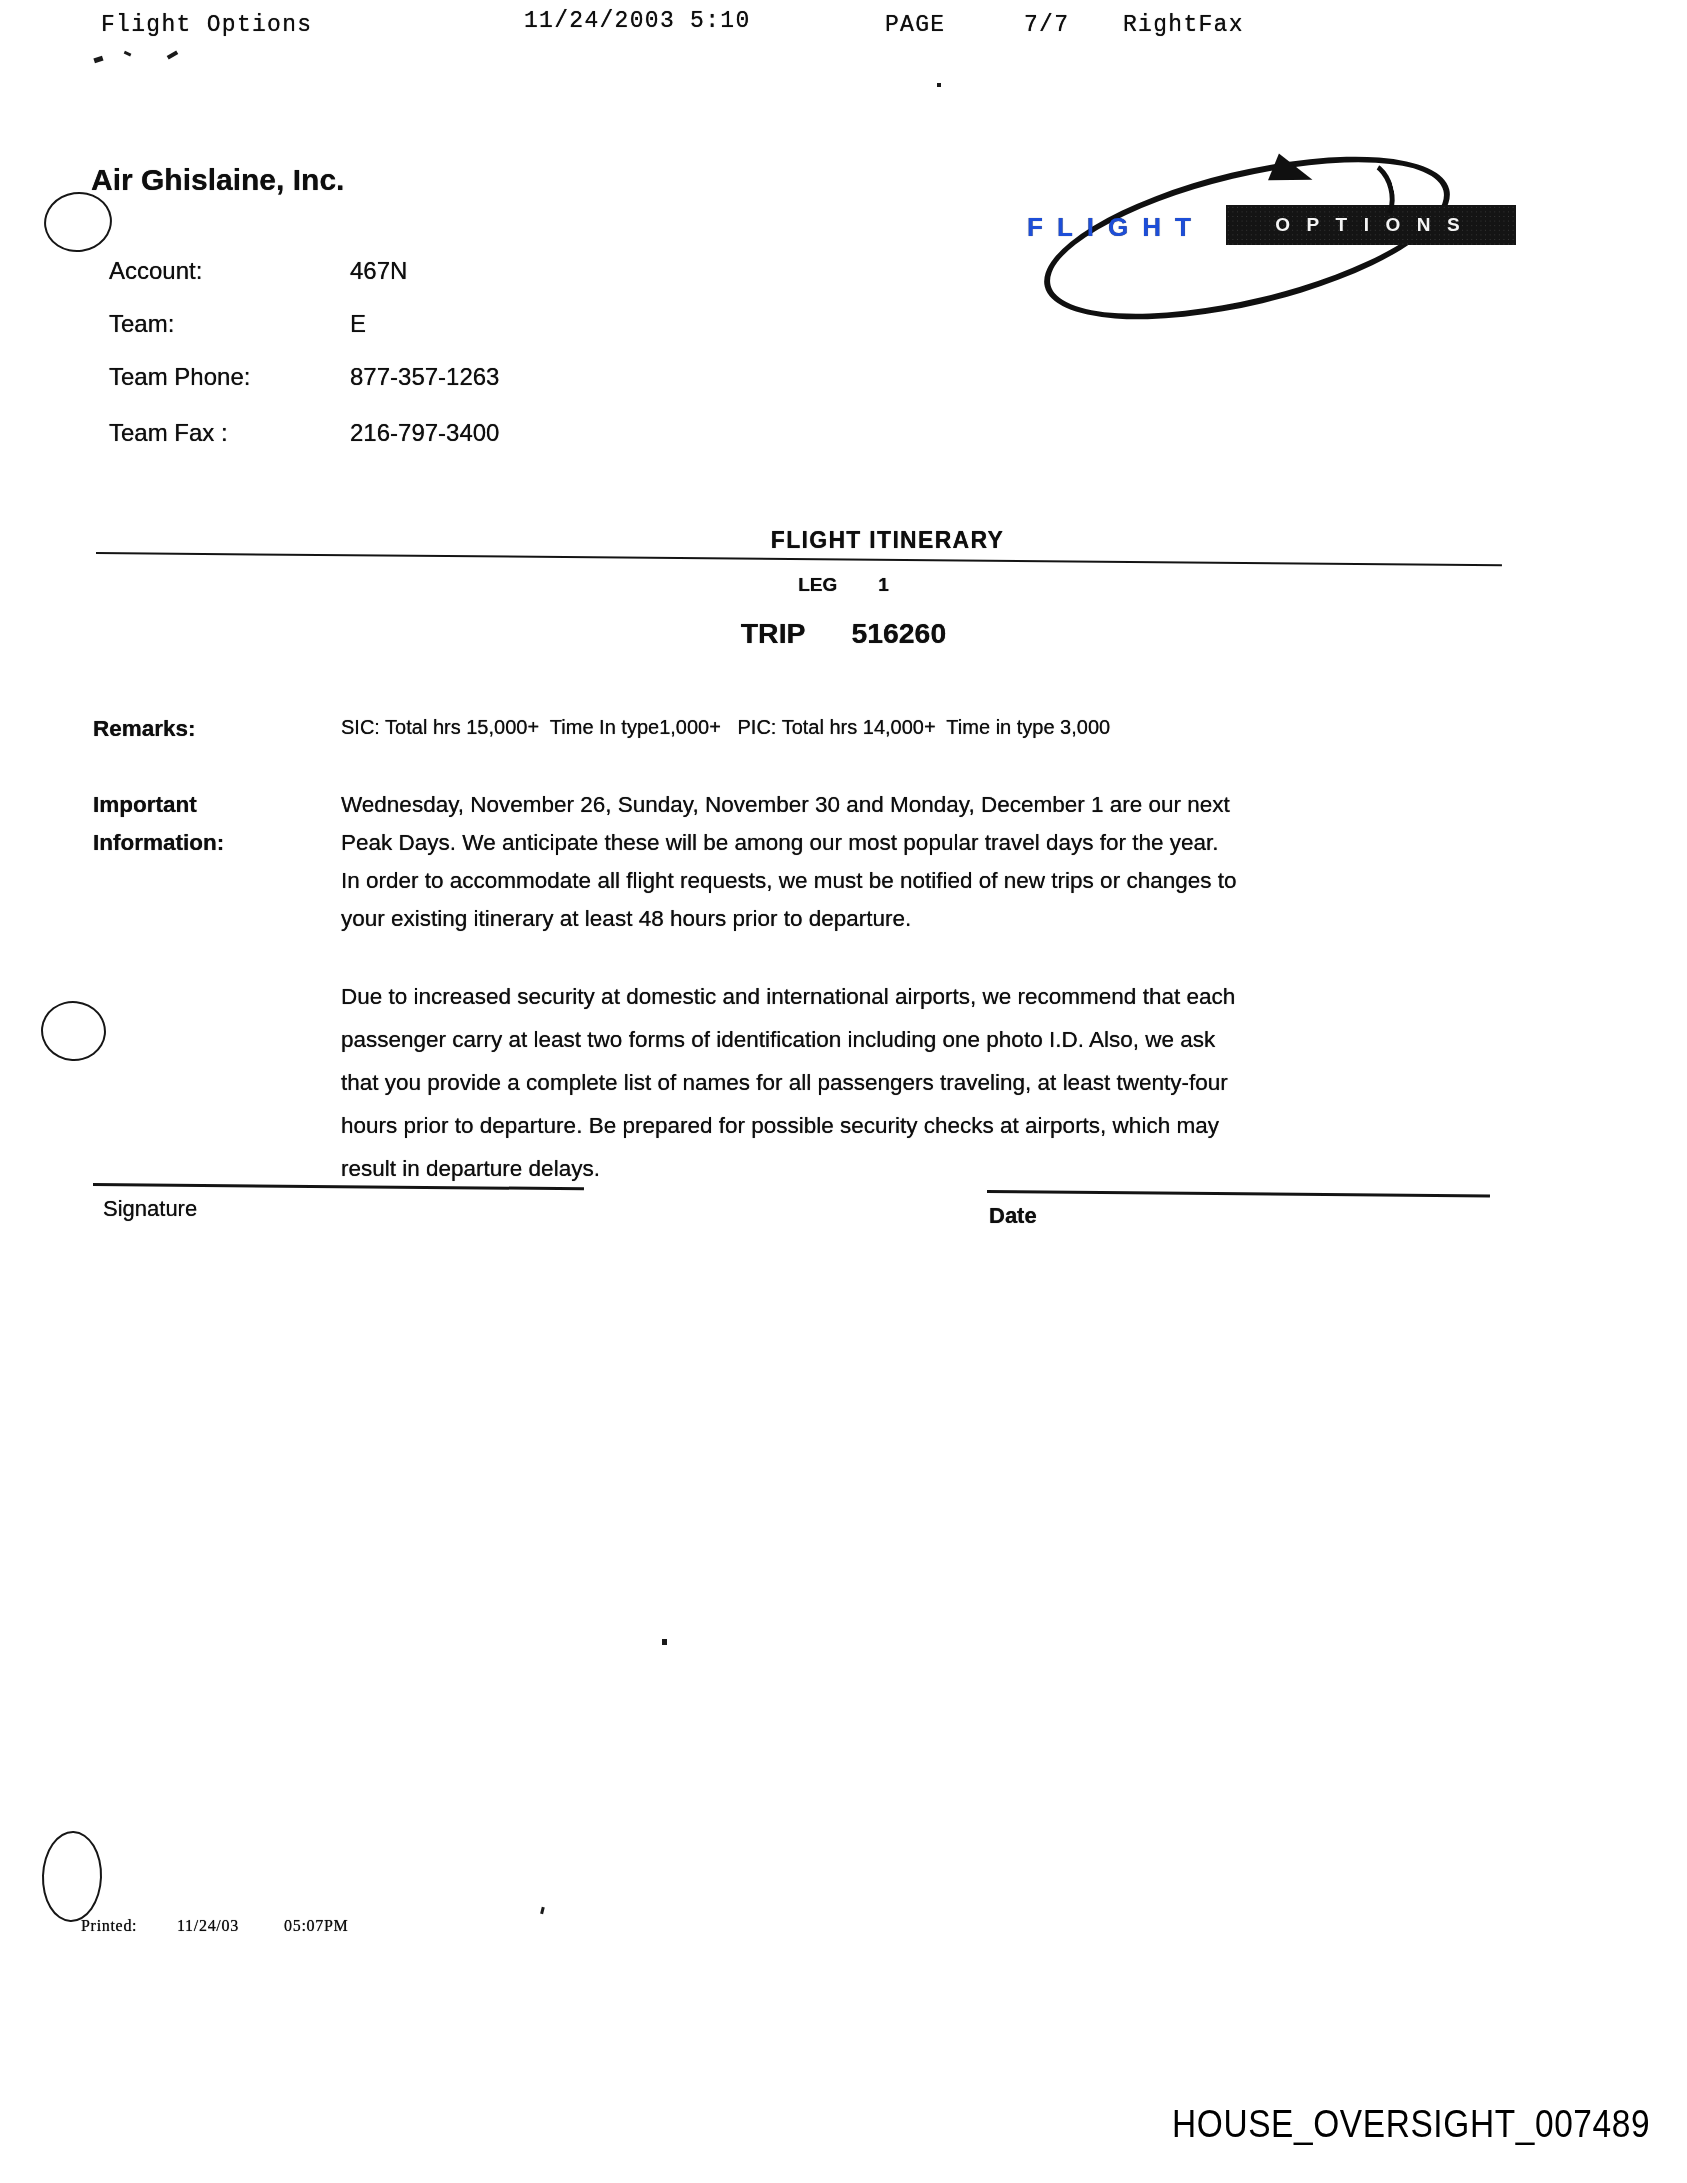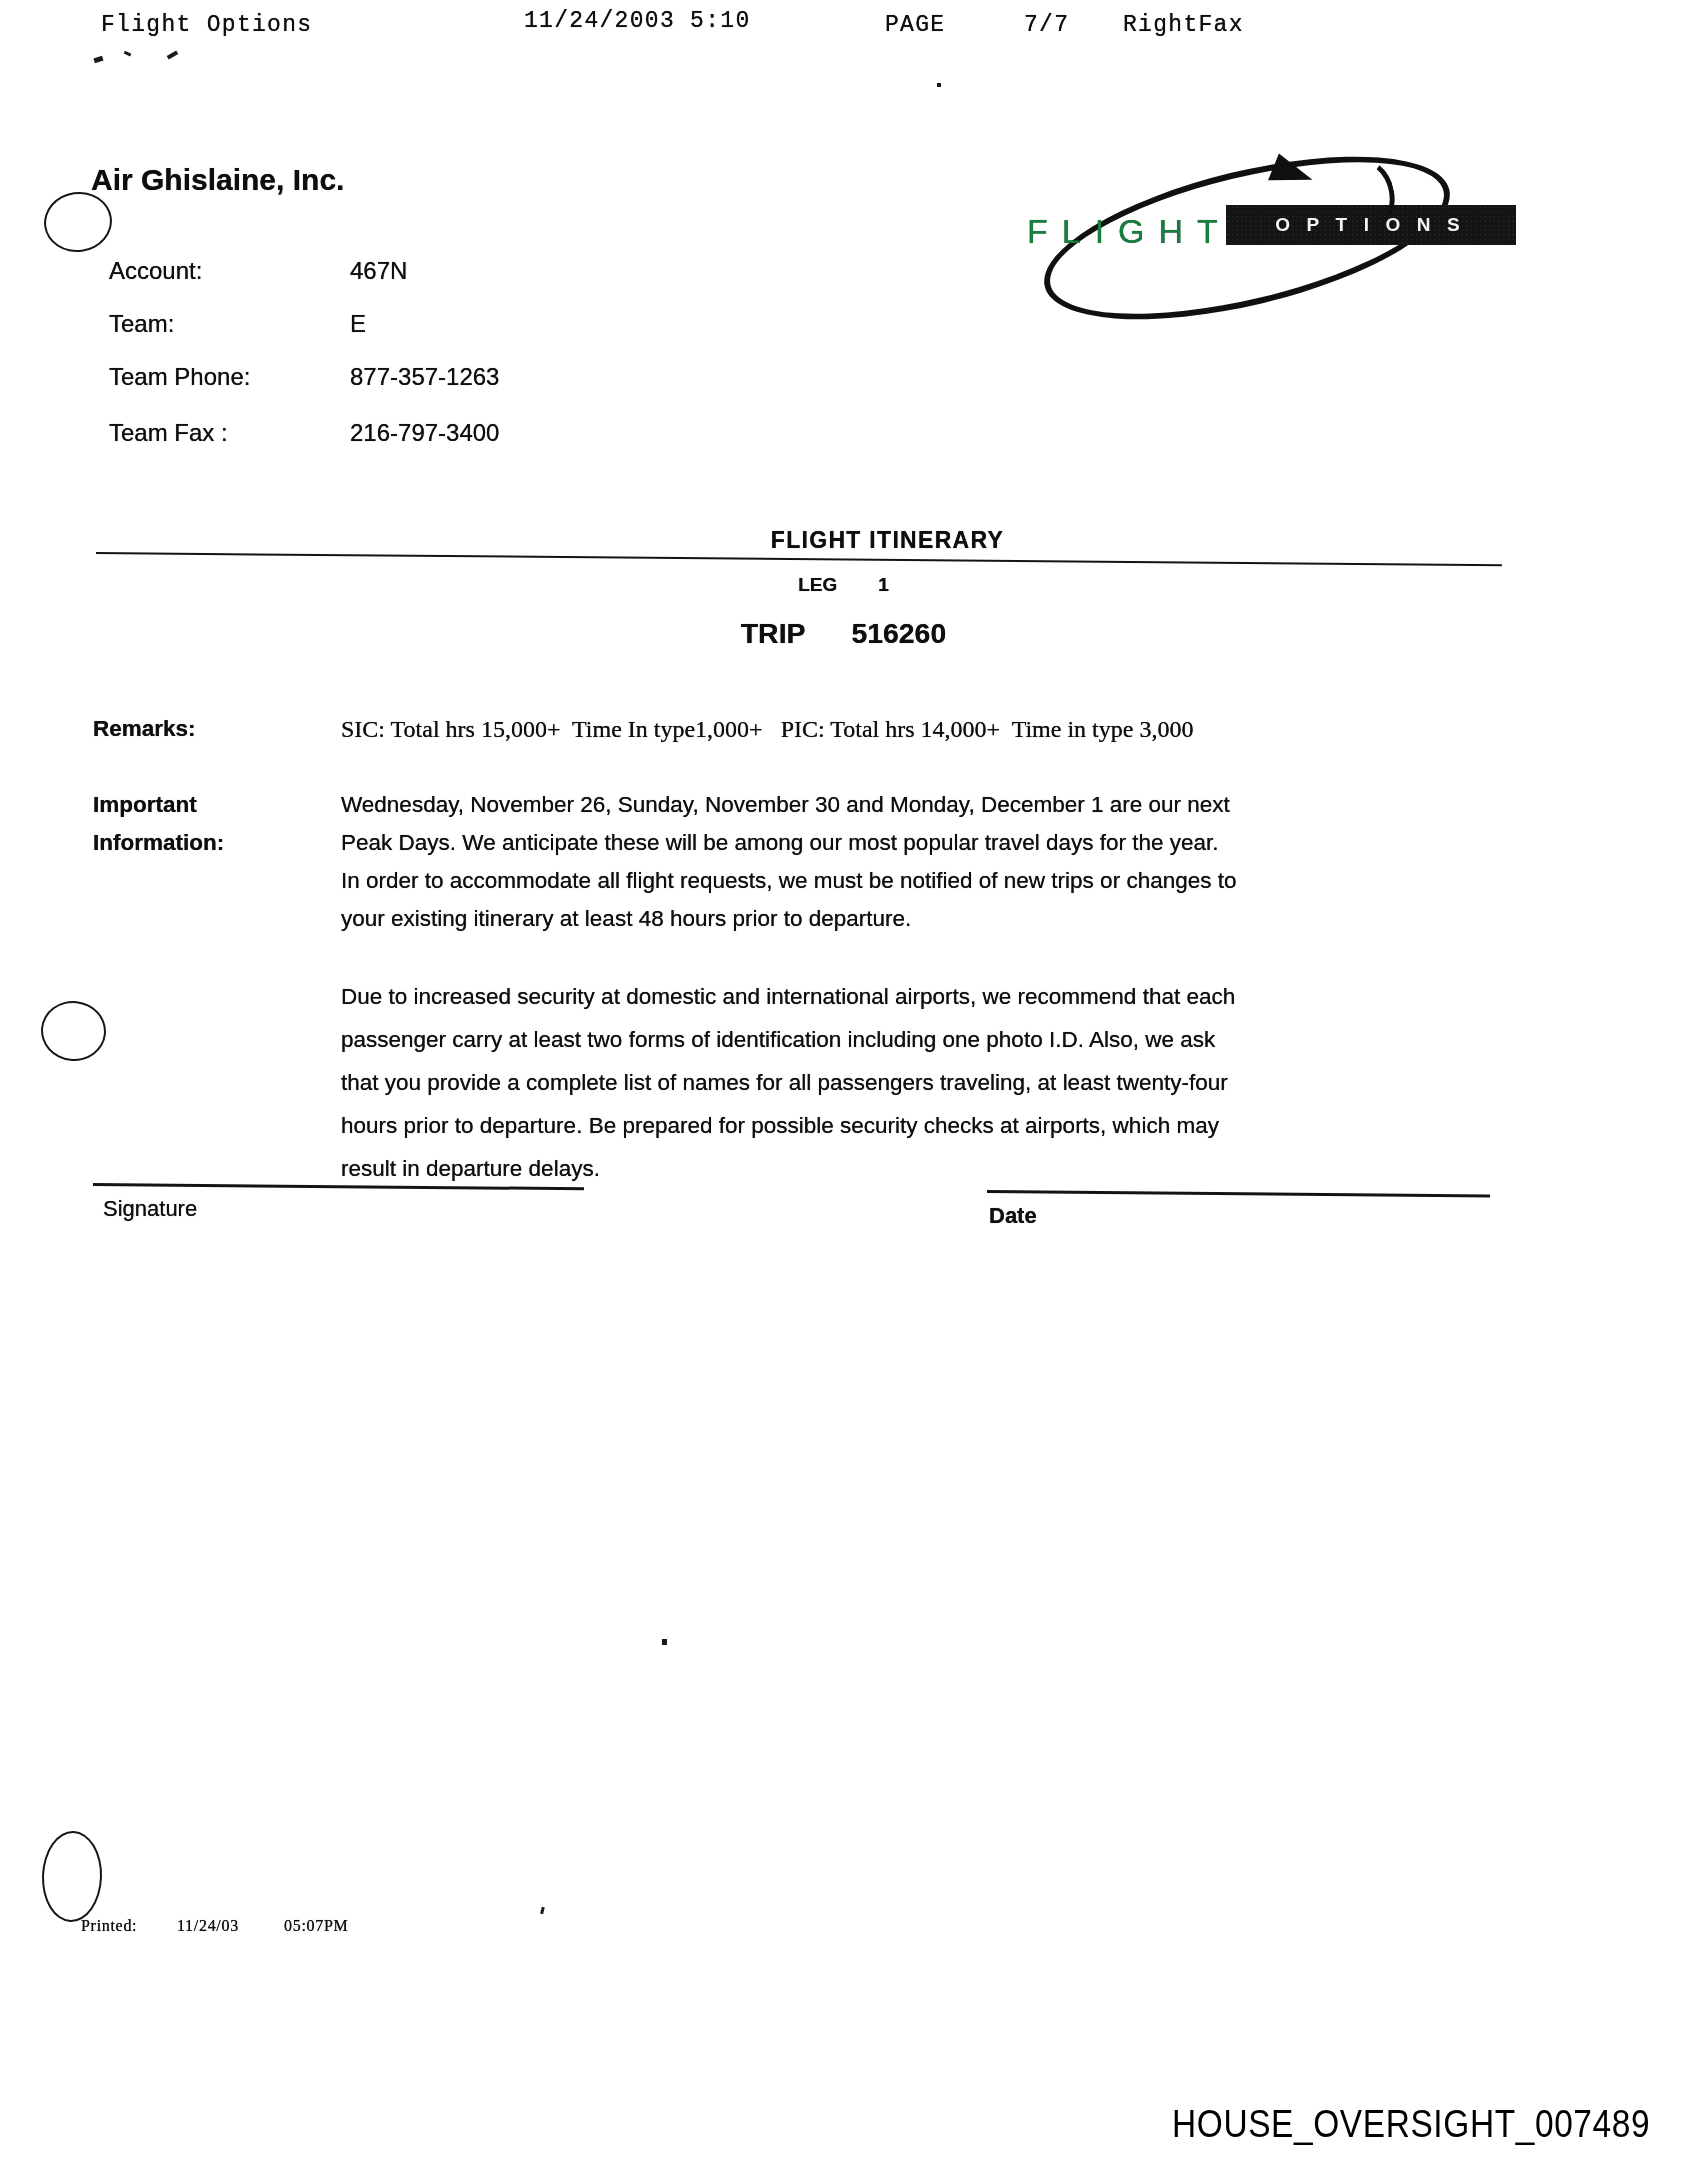--- a/index.html
+++ b/index.html
@@ -28,21 +28,21 @@
   
   .logo-swoosh{
     border:6px solid #101010;border-radius:50%;
     transform:rotate(-13.5deg);
   }
   .logo-box{
     background:#141414;
     background-image:radial-gradient(#3a3a3a 14%, transparent 16%);
     background-size:4.6px 4.6px;
   }
-  .logo-flight{font-size:34px;font-weight:400;letter-spacing:14px;color:#15803d;}
+  .logo-flight{font-size:26px;font-weight:700;letter-spacing:14px;color:#1d4ed8;}
   .logo-options{
     font-size:19px;font-weight:700;letter-spacing:16.5px;color:#f4f4f4;
     line-height:40px;text-align:center;padding-left:9.3px;
   }
   .arrowhead{
     width:0;height:0;
     border-left:41px solid #101010;
     border-top:12px solid transparent;
     border-bottom:17px solid transparent;
     transform:rotate(22deg);
@@ -127,21 +127,21 @@
   <div class="abs rule" style="left:96px;top:552px;width:1406px;height:2px;transform:rotate(0.5deg);"></div>
 
   <div class="abs title-center scan b" style="top:574px;font-size:19px;">
     <span>LEG</span><span style="display:inline-block;width:41px;"></span><span>1</span>
   </div>
   <div class="abs title-center scan b" style="top:617px;font-size:28.4px;">
     <span>TRIP</span><span style="display:inline-block;width:46px;"></span><span>516260</span>
   </div>
 
   <div class="abs scan b" style="left:93px;top:716px;font-size:22.5px;">Remarks:</div>
-  <div class="abs scan pre" style="left:341px;top:716px;width:1111px;font-size:24px;font-family:Liberation Serif, serif;">SIC: Total hrs 15,000+  Time In type1,000+   PIC: Total hrs 14,000+  Time in type 3,000</div>
+  <div class="abs scan pre" style="left:341px;top:716px;width:1111px;font-size:20px;">SIC: Total hrs 15,000+  Time In type1,000+   PIC: Total hrs 14,000+  Time in type 3,000</div>
 
   <div class="abs scan b body-txt" style="left:93px;top:786px;line-height:38px;">Important
 Information:</div>
   <div class="abs scan body-txt" style="left:341px;top:786px;width:1125px;line-height:38px;">Wednesday, November 26, Sunday, November 30 and Monday, December 1 are our next
 Peak Days.  We anticipate these will be among our most popular travel days for the year.
 In order to accommodate all flight requests, we must be notified of new trips or changes to
 your existing itinerary at least 48 hours prior to departure.</div>
   <div class="abs scan body-txt" style="left:341px;top:975px;width:1125px;line-height:43px;">Due to increased security at domestic and international airports, we recommend that each
 passenger carry at least two forms of identification including one photo I.D.  Also, we ask
 that you provide a complete list of names for all passengers traveling, at least twenty-four

